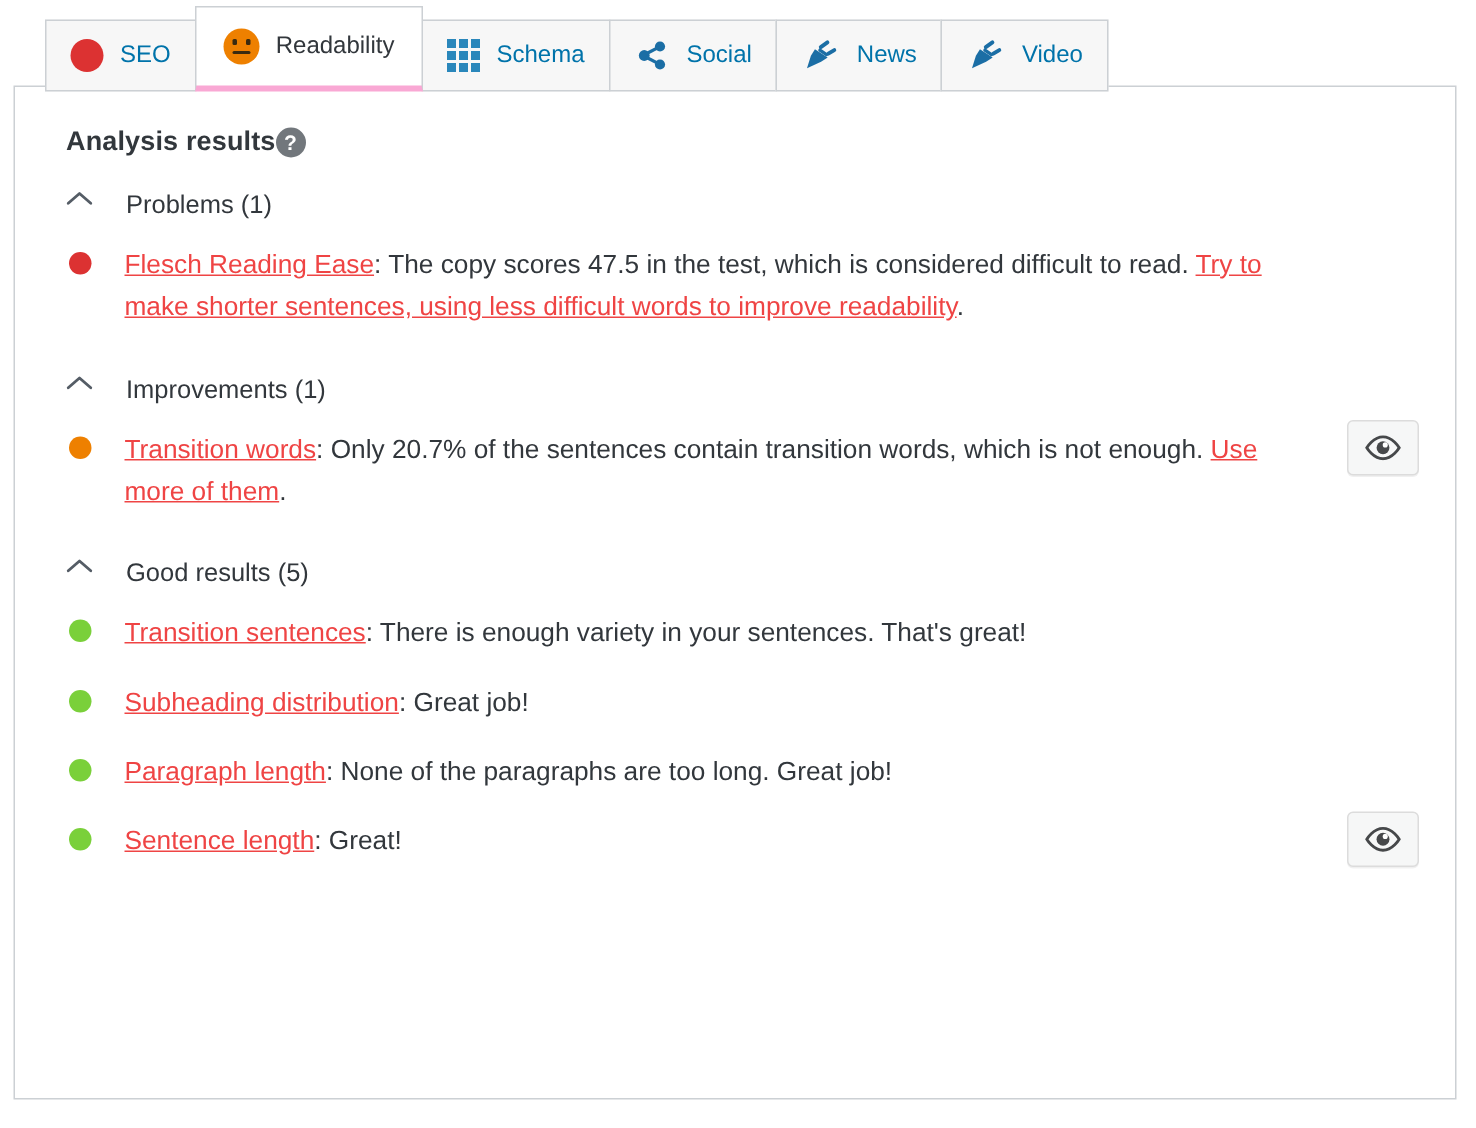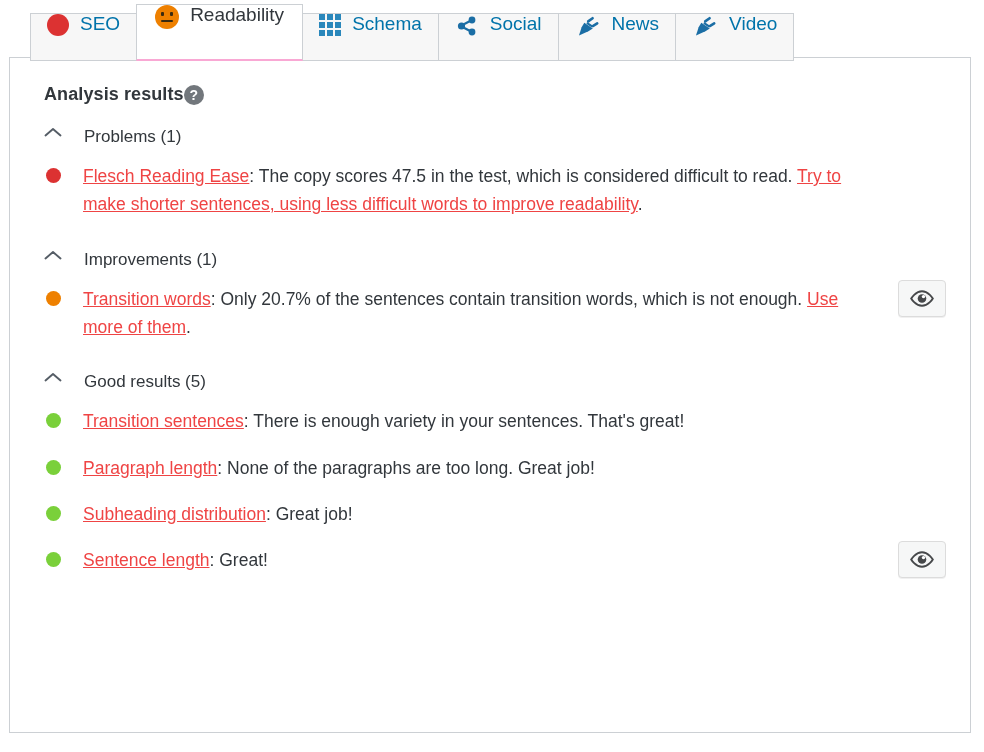--- a/index.html
+++ b/index.html
@@ -25,41 +25,41 @@
     left: 30px;
     top: 9px;
     height: 52px;
     display: flex;
     align-items: flex-end;
     z-index: 3;
   }
 
   .tab {
     display: flex;
-    align-items: flex-start;
+    align-items: center;
     gap: 11px;
     box-sizing: border-box;
     height: 48px;
     padding: 0 16px;
     background: #f7f7f7;
     border: 1px solid #ccd0d4;
     border-bottom: 1px solid #ccd0d4;
     margin-right: -1px;
     color: #0073aa;
-    font-size: 19px;
+    font-size: 16px;
     line-height: 1;
     cursor: pointer;
     position: relative;
     user-select: none;
   }
 
   .tab.active {
     height: 57px;
     background: #ffffff;
-    border-bottom: 2px solid #f9a8d4;
+    border-bottom: 4px solid #f9a8d4;
     color: #32373c;
     z-index: 4;
     padding: 0 18px;
   }
 
   .tab-label { white-space: nowrap; }
 
   
   .icon-dot-red {
     width: 22px; height: 22px;
@@ -319,25 +319,25 @@
             </svg>
             <span class="group-title">Good results (5)</span>
           </div>
           <ul class="results">
             <li class="result">
               <span class="bullet green"></span>
               <span class="result-text"><a href="#">Transition sentences</a><span>: There is enough variety in your sentences. That's great!</span></span>
             </li>
             <li class="result">
               <span class="bullet green"></span>
+              <span class="result-text"><a href="#">Subheading distribution</a><span>: Great job!</span></span>
+            </li>
+            <li class="result">
+              <span class="bullet green"></span>
               <span class="result-text"><a href="#">Paragraph length</a><span>: None of the paragraphs are too long. Great job!</span></span>
-            </li>
-            <li class="result">
-              <span class="bullet green"></span>
-              <span class="result-text"><a href="#">Subheading distribution</a><span>: Great job!</span></span>
             </li>
             <li class="result">
               <span class="bullet green"></span>
               <span class="result-text"><a href="#">Sentence length</a><span>: Great!</span></span>
               <button class="eye-button">
                 <svg width="24" height="17" viewBox="0 0 24 17">
                   <path d="M12 1.2 C5.5 1.2 1.2 8.5 1.2 8.5 C1.2 8.5 5.5 15.8 12 15.8 C18.5 15.8 22.8 8.5 22.8 8.5 C22.8 8.5 18.5 1.2 12 1.2 Z" fill="none" stroke="#46484a" stroke-width="1.9"></path>
                   <circle cx="12" cy="8.5" r="4.3" fill="#46484a"></circle>
                   <circle cx="13.5" cy="6.6" r="1.7" fill="#ffffff"></circle>
                 </svg>

